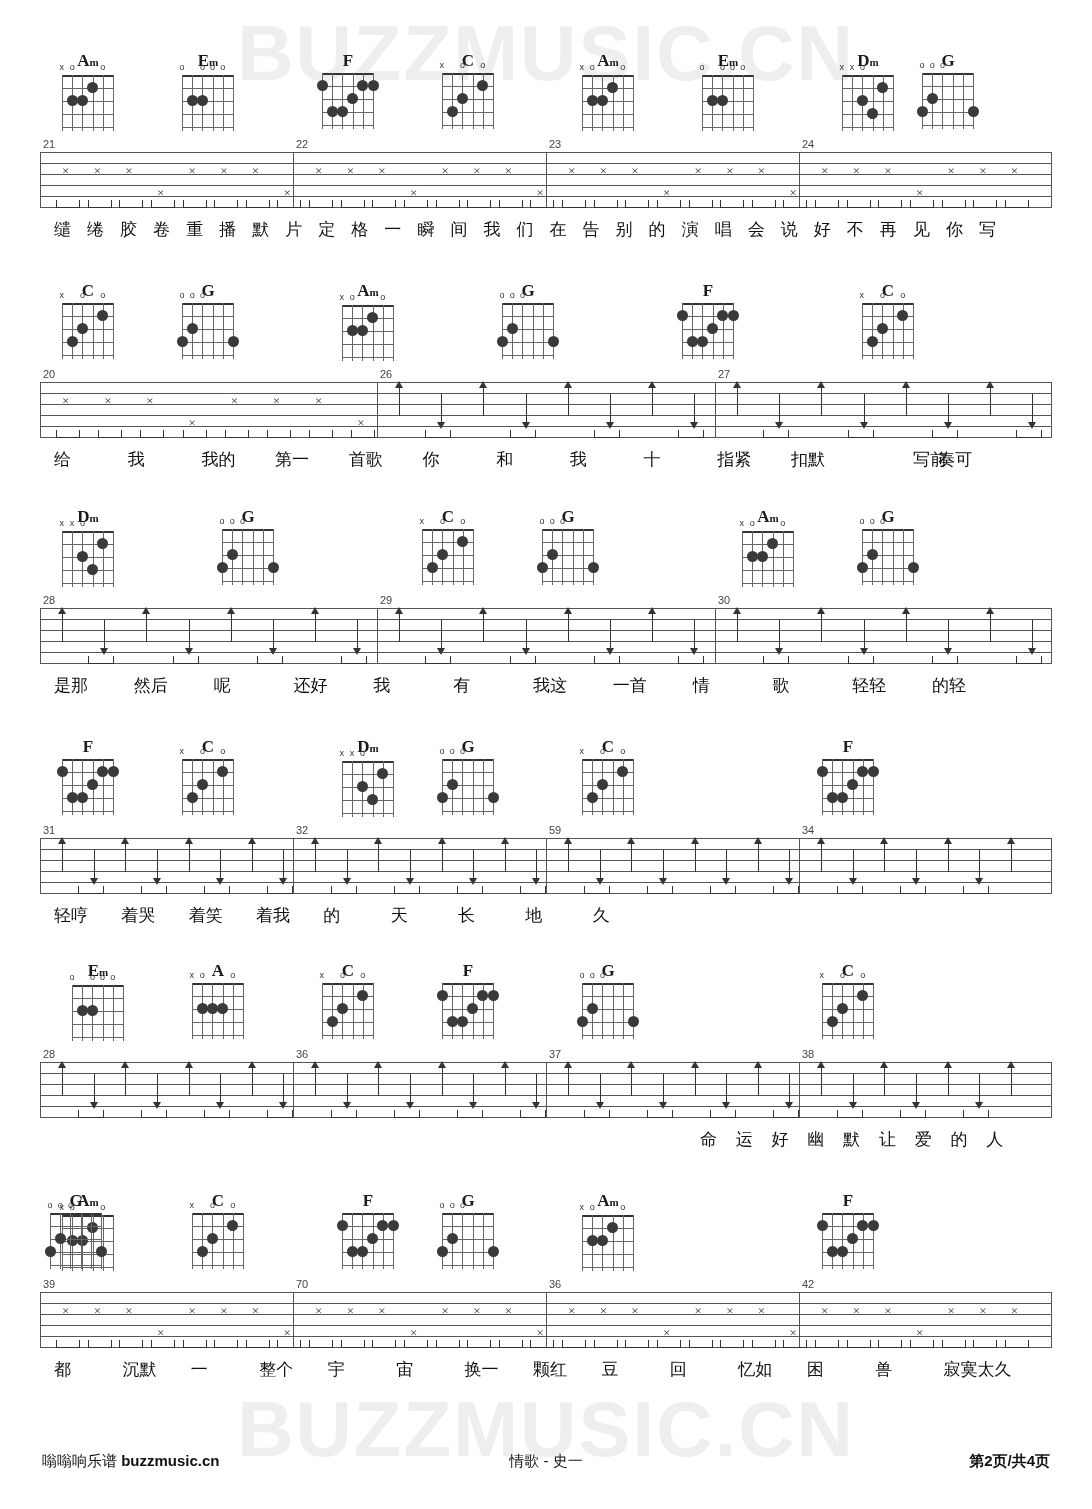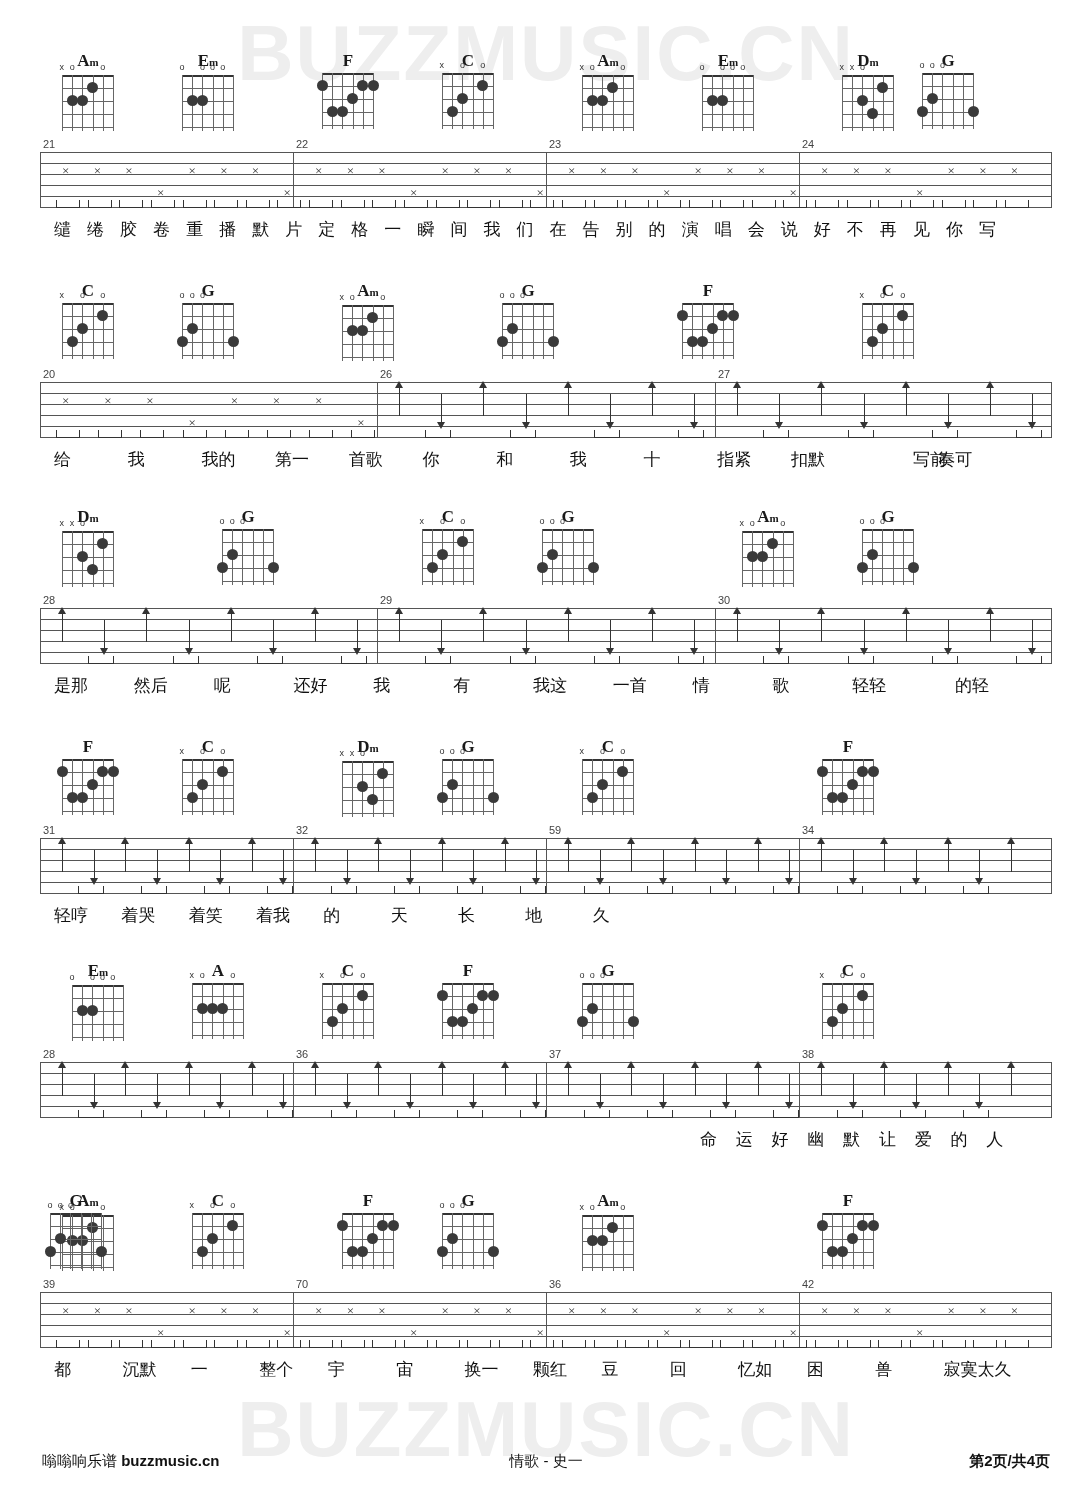--- a/index.html
+++ b/index.html
@@ -755,21 +755,21 @@
         <div class="lyric" style="left: 93.8333px;">然后</div>
         <div class="lyric" style="left: 173.667px;">呢</div>
         <div class="lyric" style="left: 253.5px;">还好</div>
         <div class="lyric" style="left: 333.333px;">我</div>
         <div class="lyric" style="left: 413.167px;">有</div>
         <div class="lyric" style="left: 493px;">我这</div>
         <div class="lyric" style="left: 572.833px;">一首</div>
         <div class="lyric" style="left: 652.667px;">情</div>
         <div class="lyric" style="left: 732.5px;">歌</div>
         <div class="lyric" style="left: 812.333px;">轻轻</div>
-        <div class="lyric" style="left: 915px;">的轻</div>
+        <div class="lyric" style="left: 892px;">的轻</div>
       </div>
     </div>
     <div class="system" style="top: 738px;">
       <div class="chords">
         <div class="chord" style="left: 12px;">
           <div class="name">F</div>
           <div class="grid">
             <div class="nut"></div>
             <div class="vline" style="left: 0px;"></div>
             <div class="vline" style="left: 10.2px;"></div>

